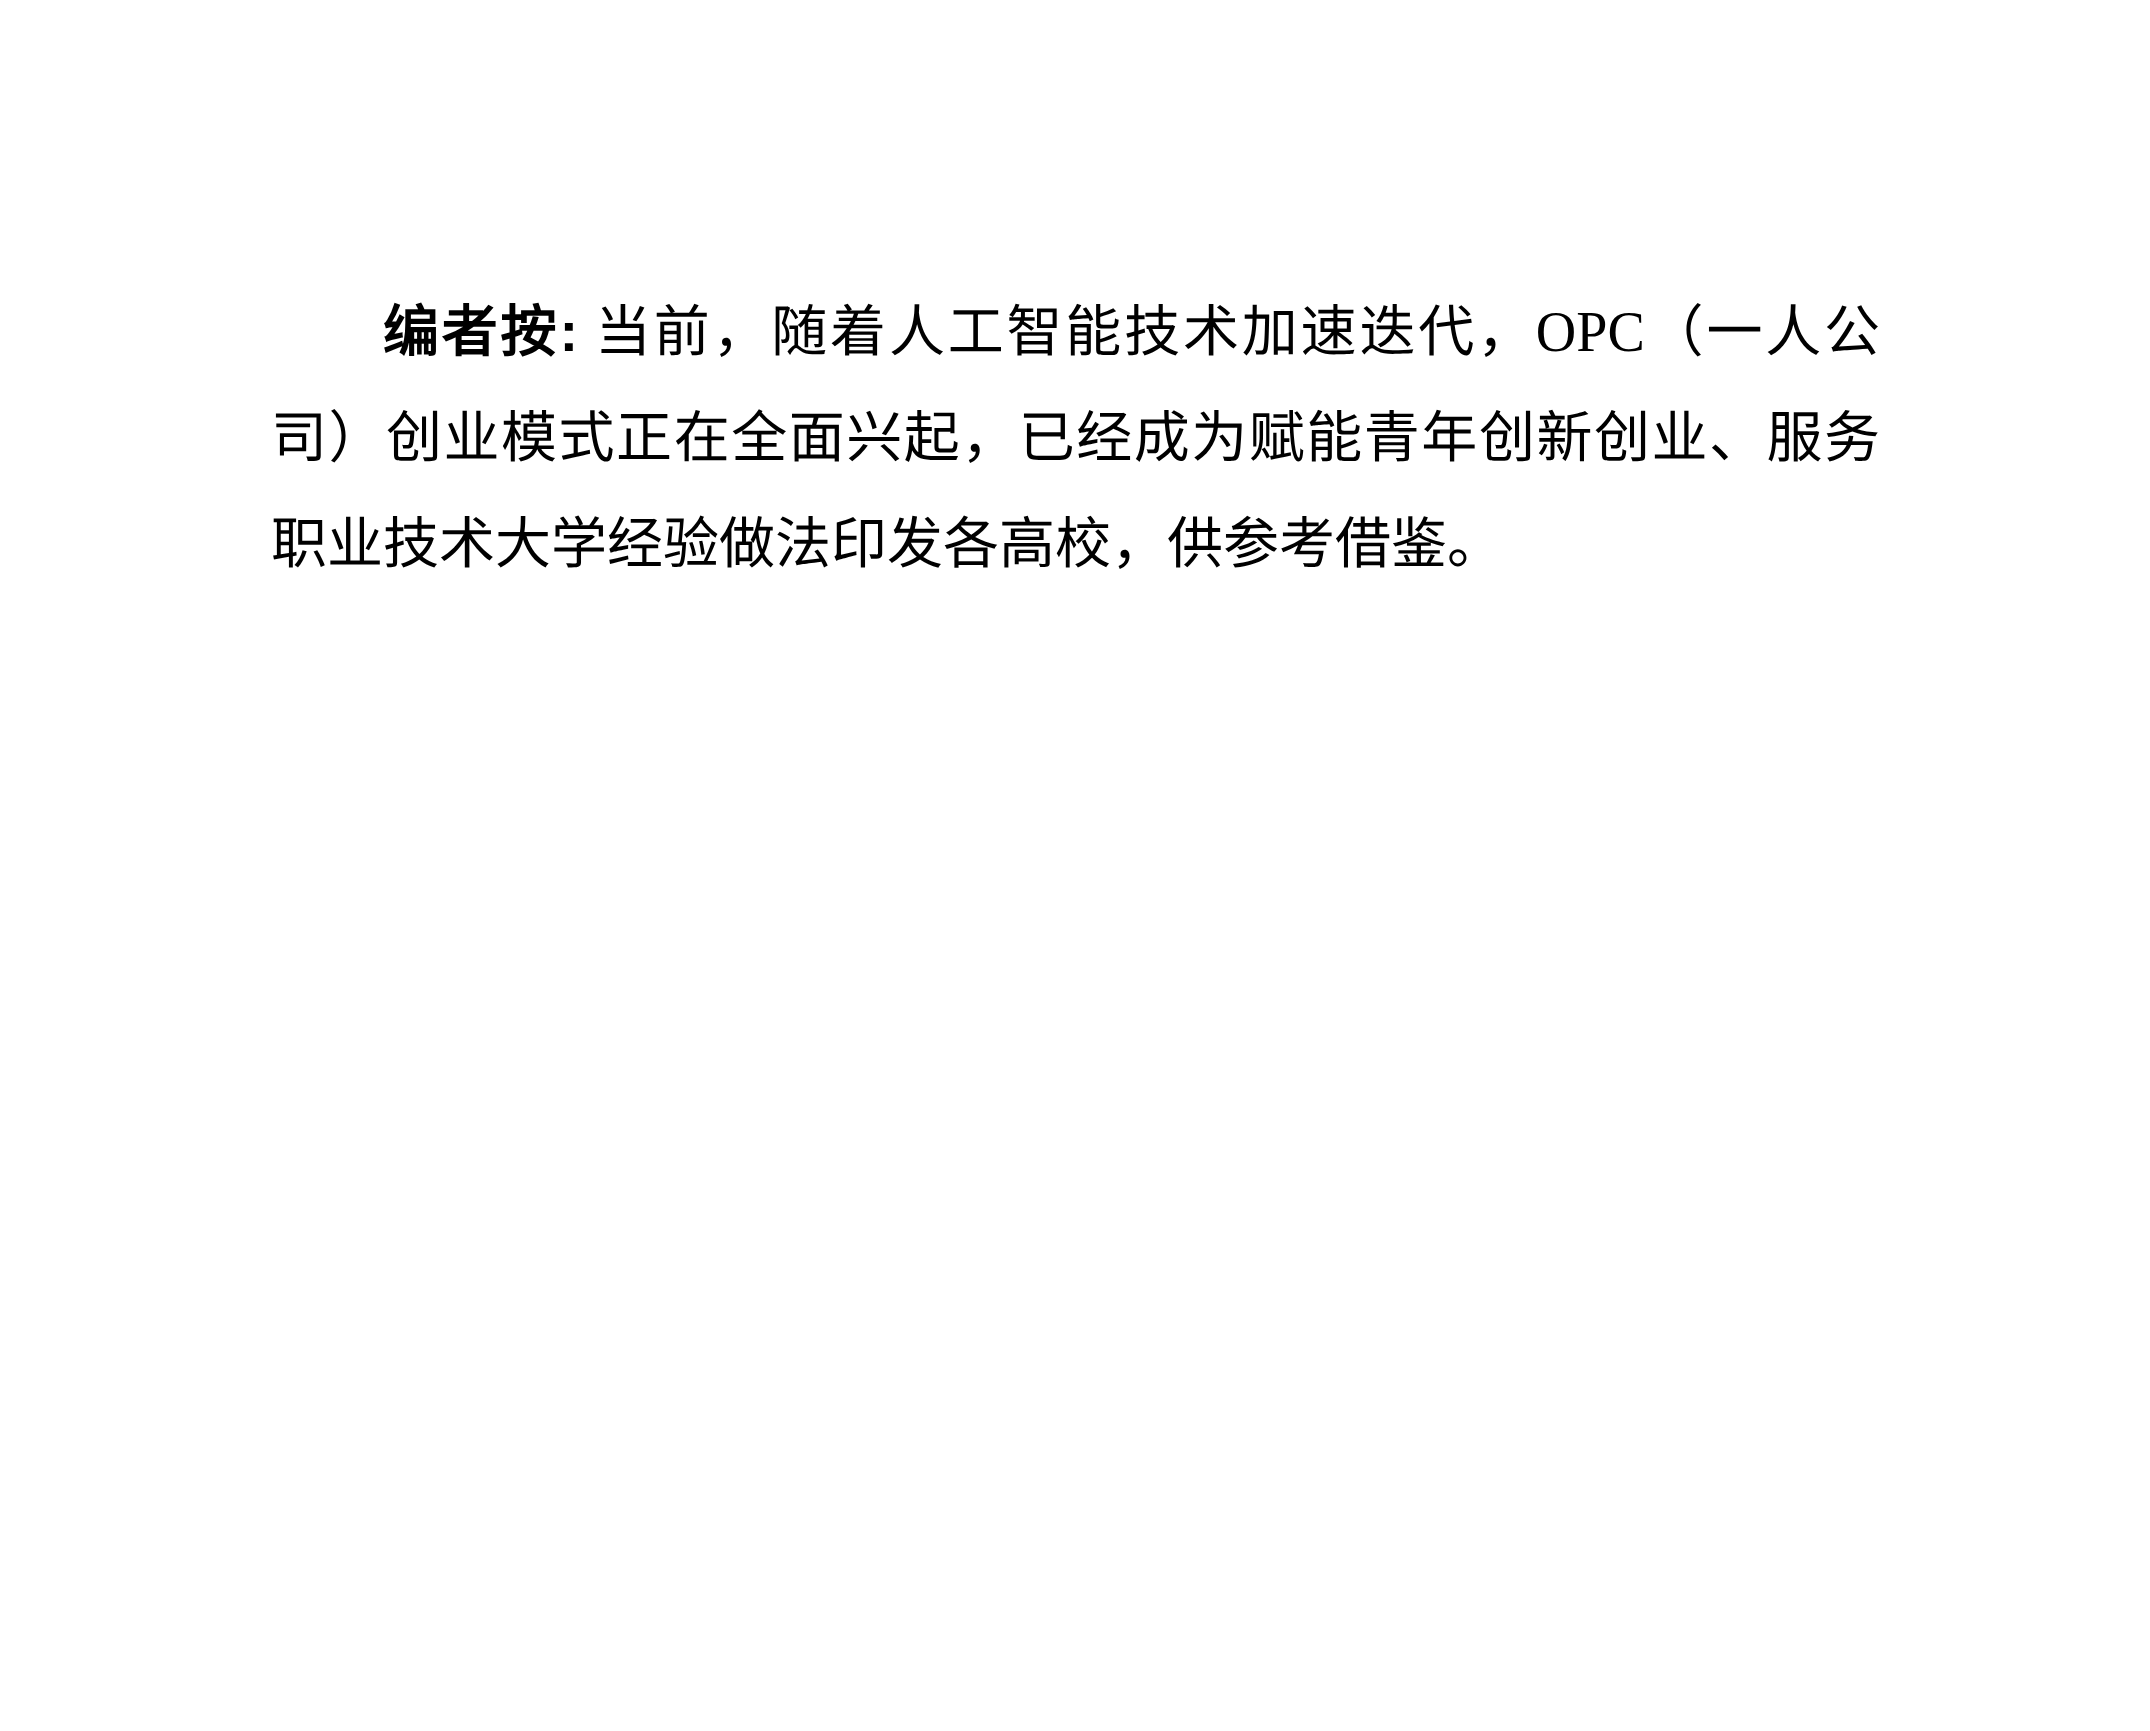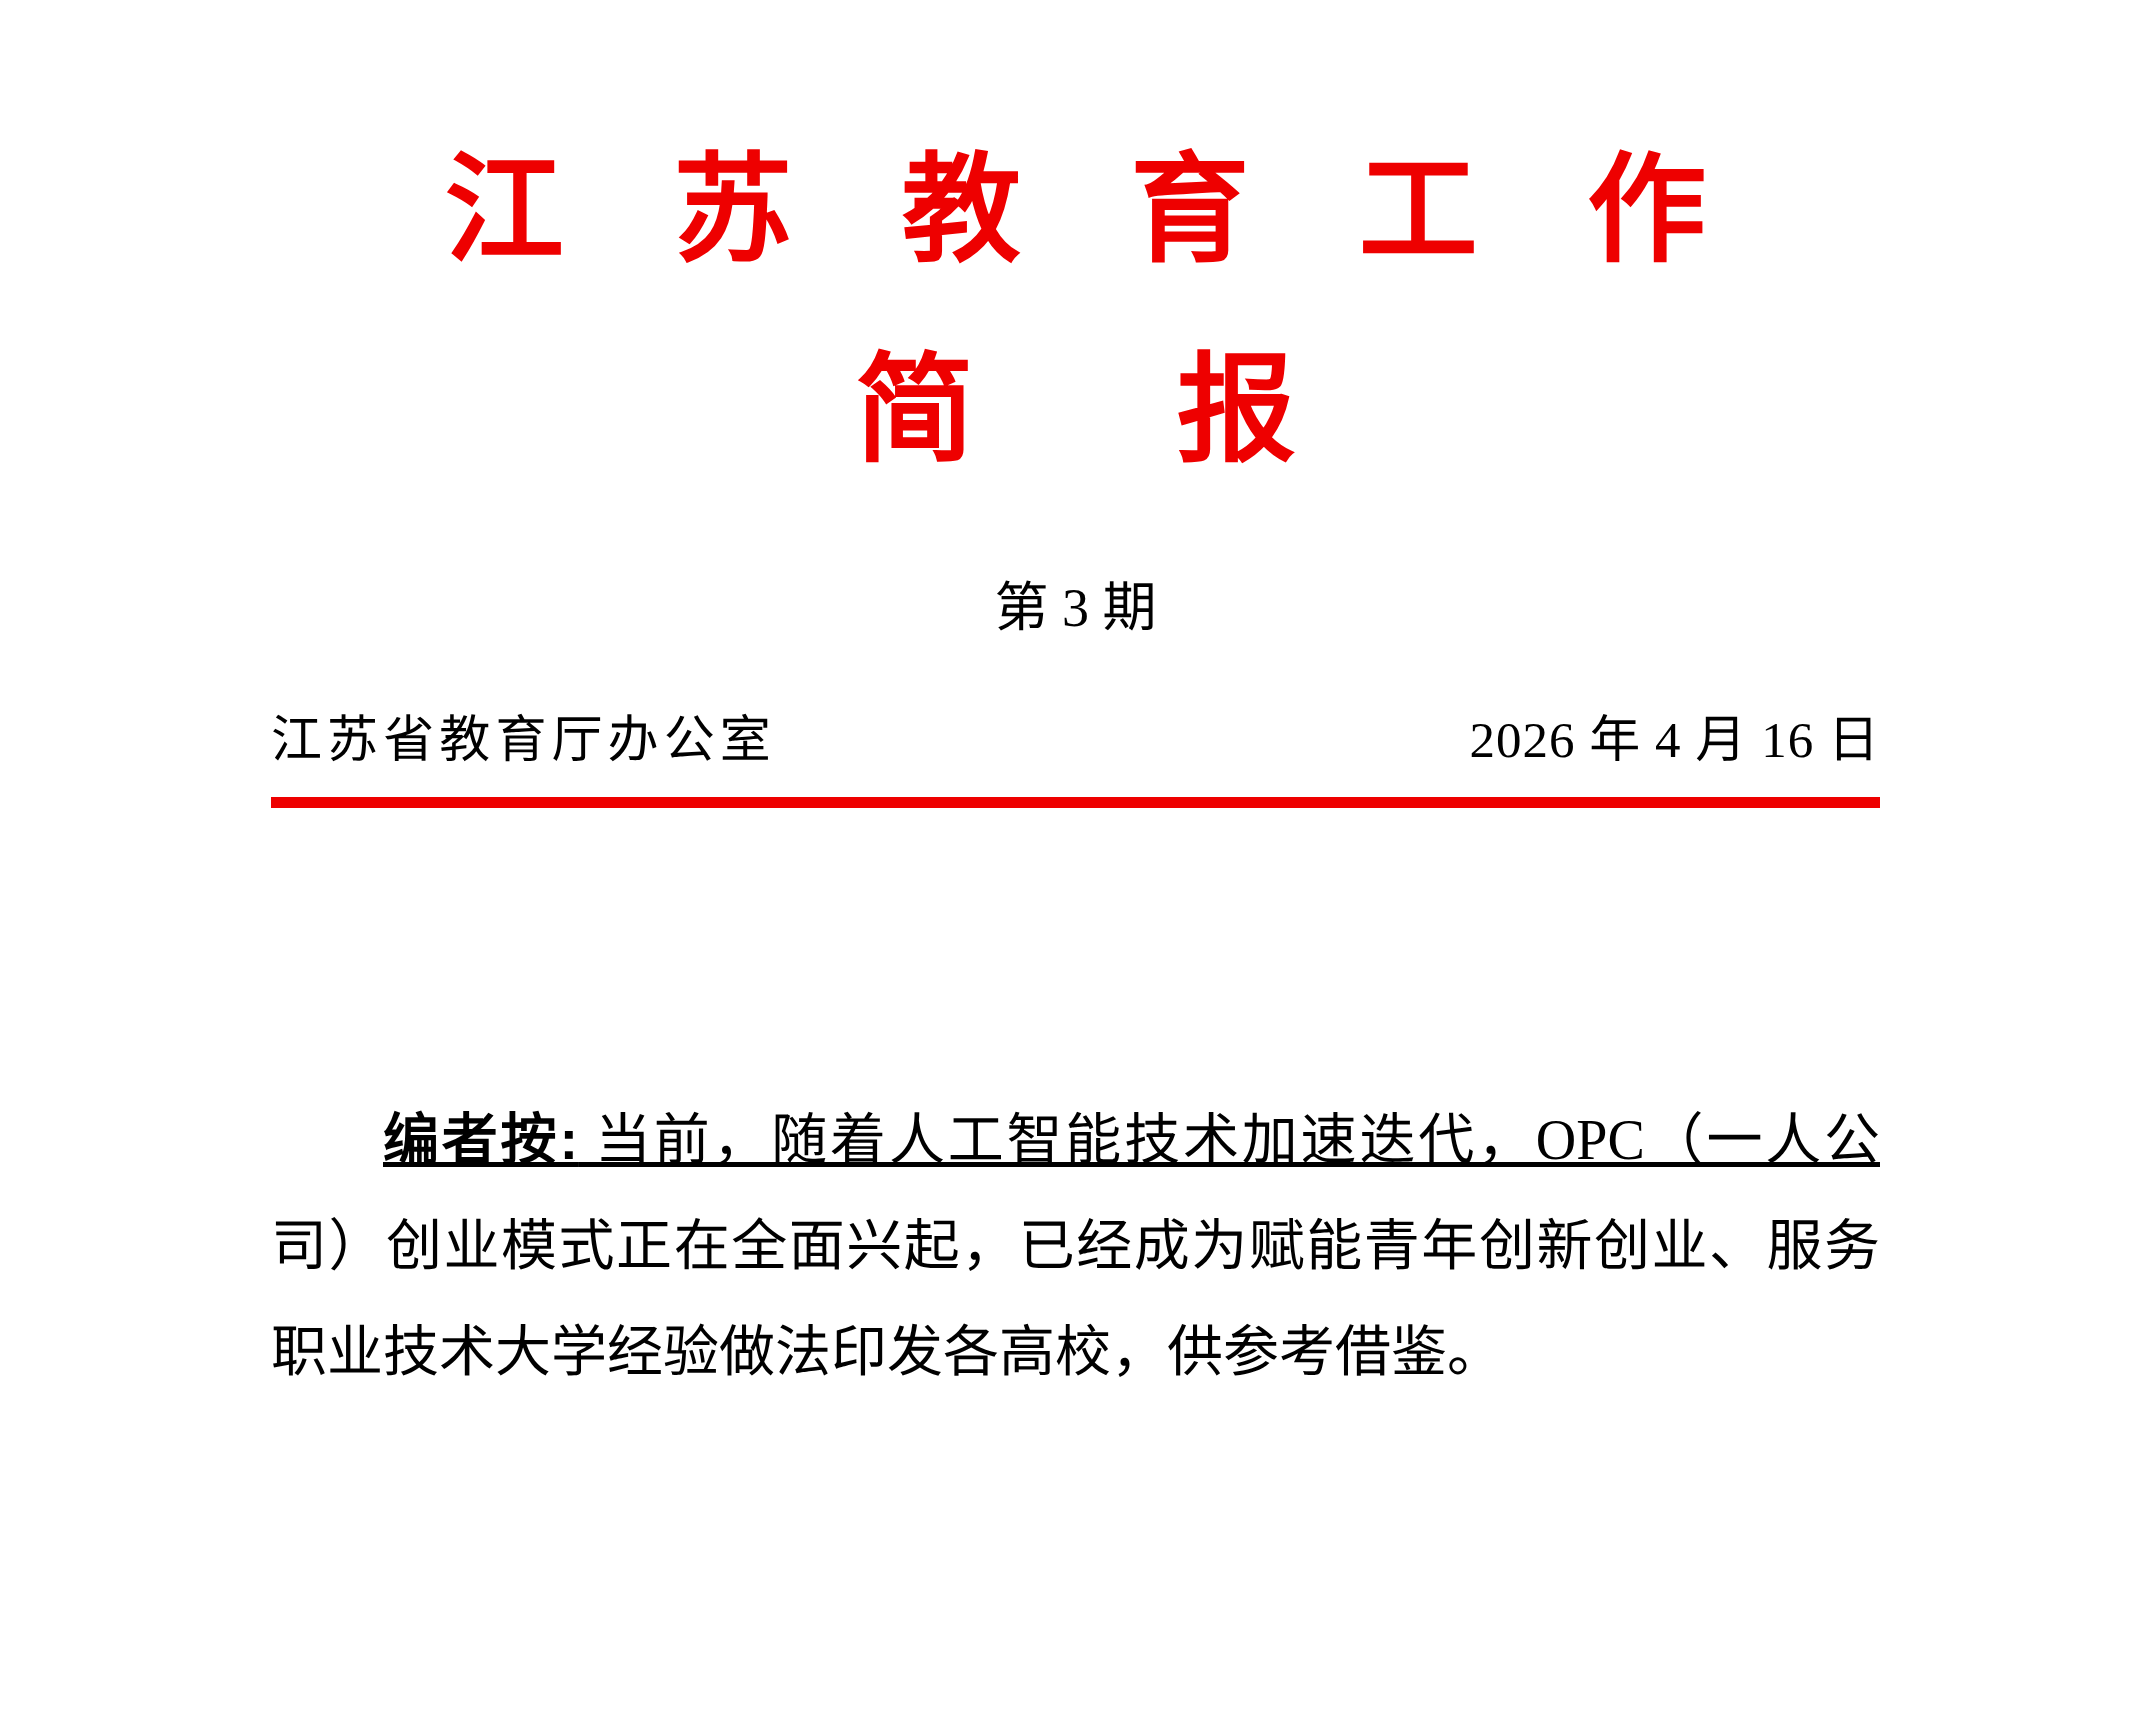--- a/index.html
+++ b/index.html
@@ -68,46 +68,35 @@
     margin: 279px 271px 0 271px;
     font-size: 56px;
     line-height: 106px;
   }
   .body-line {
     text-align: justify;
     text-align-last: justify;
   }
   .body-line.first {
     text-indent: 2em;
-    text-decoration: underline;
   }
   .body-lines .body-line:last-child {
     text-align: center;
     text-align-last: left;
   }
   .editor-label {
     font-family: "Liberation Sans", "DejaVu Sans", sans-serif;
     font-weight: bold;
   }
 </style>
 </head>
 <body>
 
 <div class="page">
 
-  <header class="masthead">
-    <div class="title-line1">江苏教育工作</div>
-    <div class="title-line2">简报</div>
-    <div class="issue">第 3 期</div>
-    <div class="meta-row">
-      <span class="issuer">江苏省教育厅办公室</span>
-      <span class="date">2026 年 4 月 16 日</span>
-    </div>
-    <div class="rule"></div>
-  </header>
 
   <main class="body-block">
     <div class="body-line first">
       <span class="editor-label">编者按:</span><span> 当前，随着人工智能技术加速迭代，OPC（一人公</span>
     </div>
     <div class="body-lines">
         <div class="body-line">司）创业模式正在全面兴起，已经成为赋能青年创新创业、服务</div>
         <div class="body-line">职业技术大学经验做法印发各高校，供参考借鉴。</div>
       </div>
   </main>

